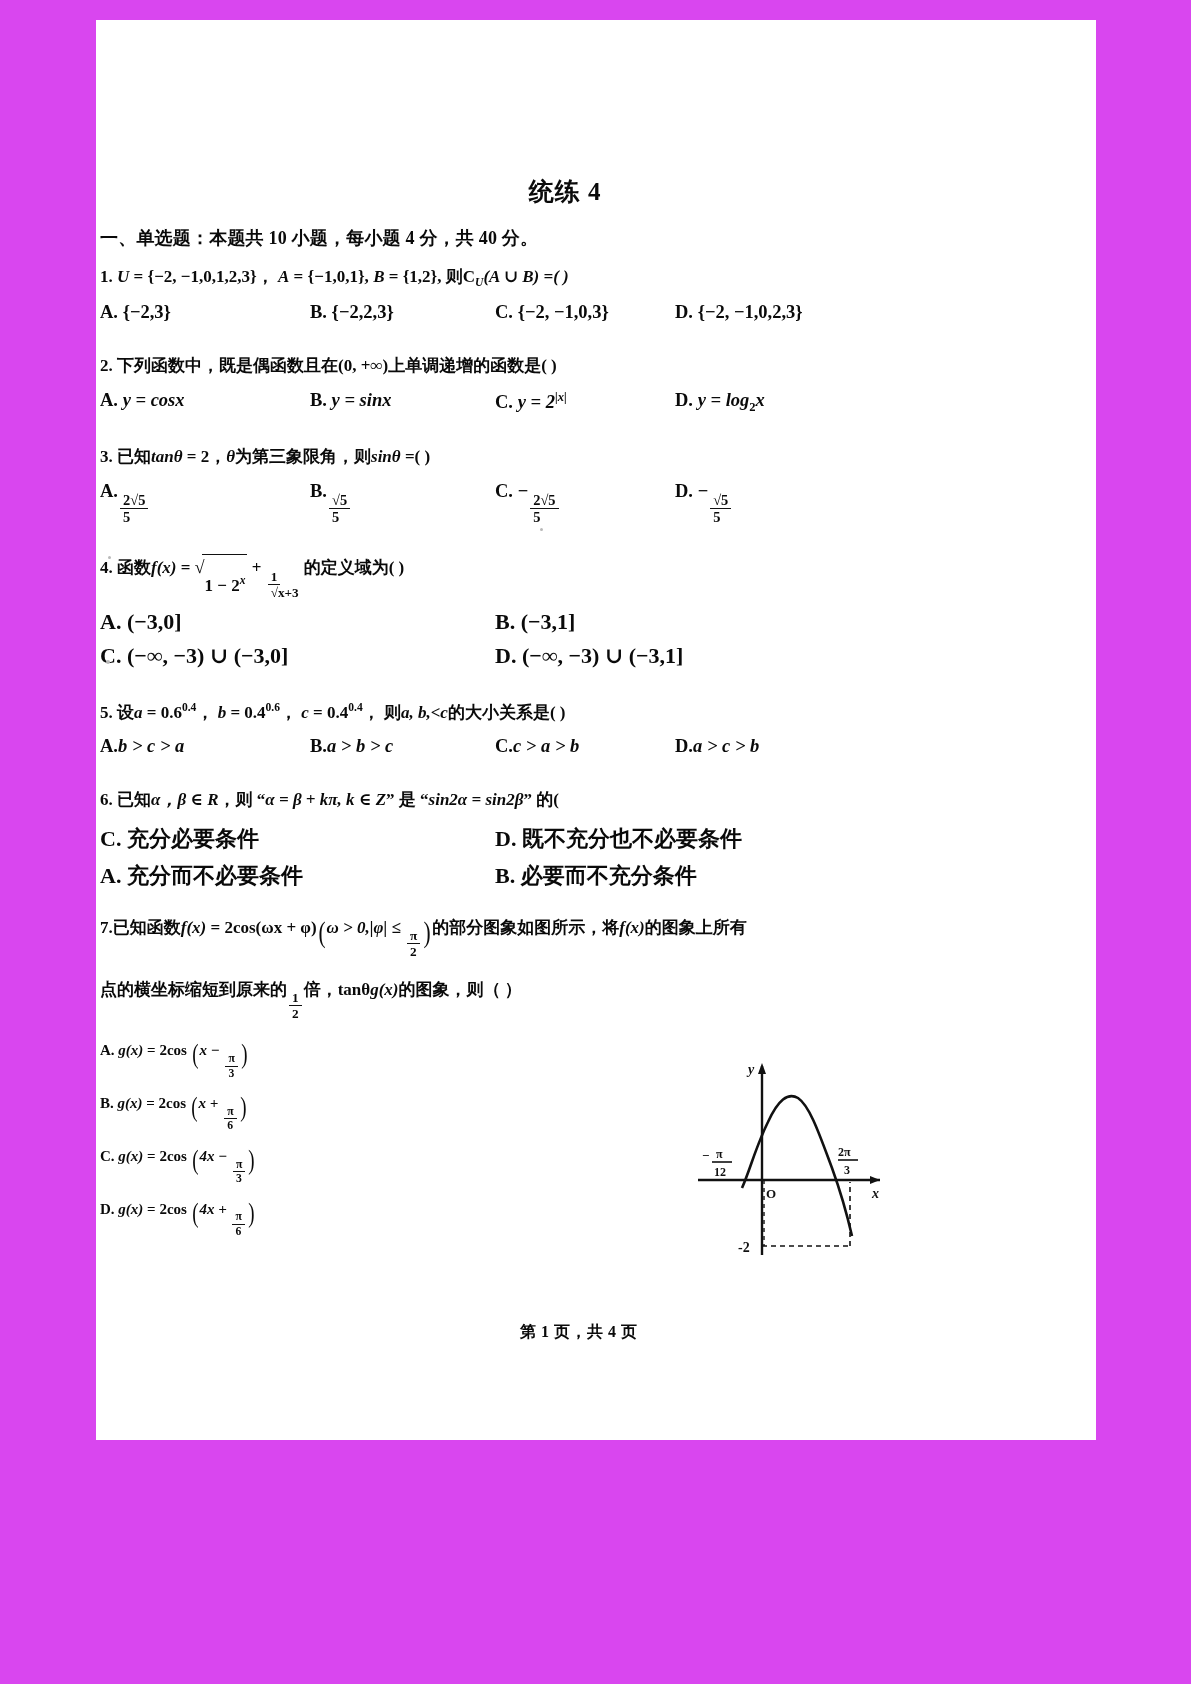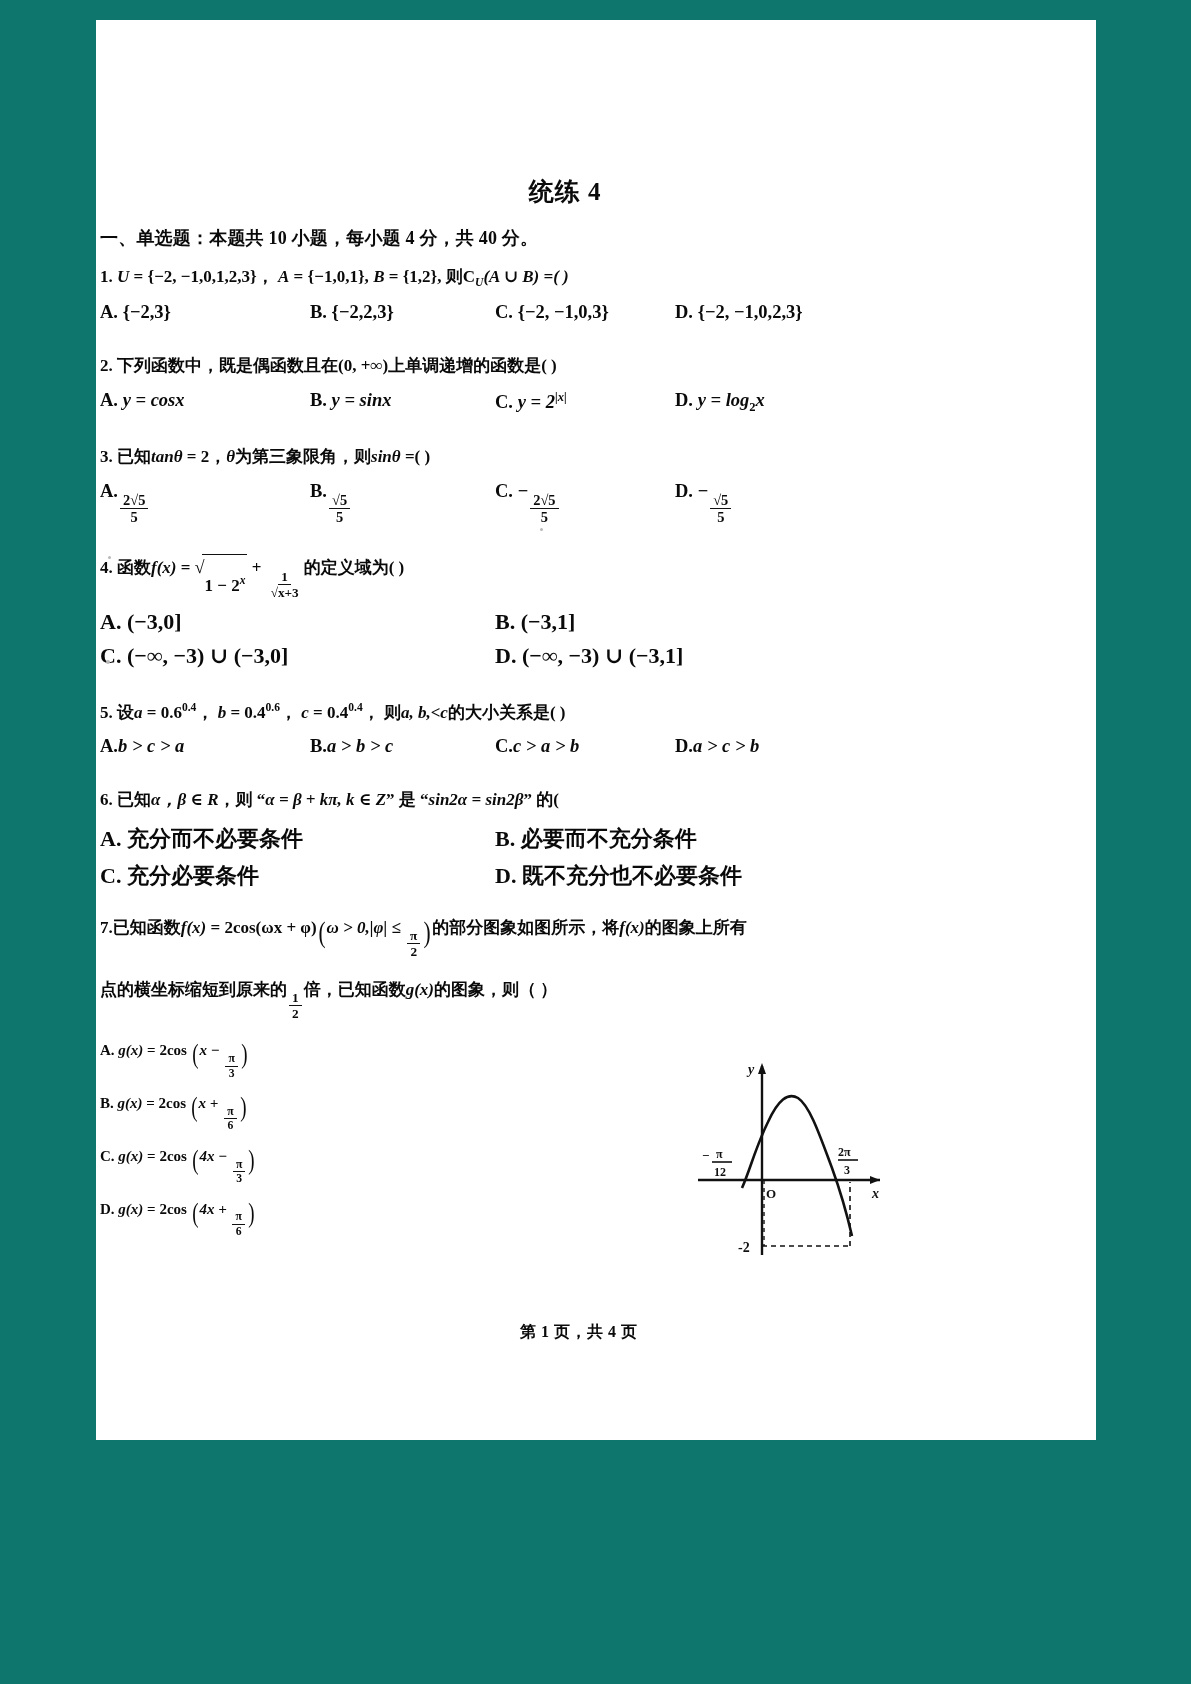--- a/index.html
+++ b/index.html
@@ -8,21 +8,21 @@
     background:#ffffff;
     font-family:"Liberation Serif","DejaVu Serif",serif;
     color:#0a0a0a;
     position:relative;
     overflow:hidden;
   }
   .page{
     position:absolute;
     left:0;top:0;
     width:1191px;height:1684px;
-    background:#0f766e;
+    background:#d946ef;
   }
   .sheet{
     position:absolute;
     left:96px;top:20px;
     width:1000px;height:1420px;
     background:#ffffff;
     box-shadow:0 0 0 0 rgba(0,0,0,0);
   }
   .content{
     position:absolute;
@@ -63,21 +63,21 @@
   .w1{width:210px;}
   .w2{width:185px;}
   .w3{width:180px;}
   .half{width:395px;}
   .opts-col{margin-top:10px;}
   .opts-col .line{display:flex;margin-bottom:7px;font-size:22px;font-weight:bold;}
   .mi{font-style:italic;}
   .frac{
     display:inline-flex;
     flex-direction:column;
-    align-items:center;
+    align-items:flex-start;
     vertical-align:-0.55em;
     line-height:1;
     margin:0 2px;
     font-size:0.78em;
   }
   .frac .num{padding:0 3px 1px 3px;border-bottom:1.6px solid #111;}
   .frac .den{padding:1px 3px 0 3px;}
   .sqrt{display:inline-flex;align-items:flex-start;}
   .sqrt .rad{font-size:1.05em;margin-right:-2px;}
   .sqrt .bar{border-top:1.6px solid #111;padding:17px 2px 0 2px;}
@@ -229,43 +229,43 @@
       </div>
     </div>
 
     <div class="qblock tight">
       <div class="q">
         <span>6.</span>
         <span>已知</span><span class="mi">α，β ∈ R</span><span>，则 “</span><span class="mi">α = β + kπ, k ∈ Z</span><span>” 是 “</span><span class="mi">sin2α = sin2β</span><span>” 的(</span>
       </div>
       <div class="opts-col">
         <div class="line">
+          <span class="half"><span>C.</span> <span>充分必要条件</span></span>
+          <span><span>D.</span> <span>既不充分也不必要条件</span></span>
+        </div>
+        <div class="line">
           <span class="half"><span>A.</span> <span>充分而不必要条件</span></span>
           <span><span>B.</span> <span>必要而不充分条件</span></span>
-        </div>
-        <div class="line">
-          <span class="half"><span>C.</span> <span>充分必要条件</span></span>
-          <span><span>D.</span> <span>既不充分也不必要条件</span></span>
         </div>
       </div>
     </div>
 
     <div class="qblock">
       <div class="q q7line">
         <span>7.</span><span>已知函数</span><span class="mi">f(x)</span>
         <span>= 2cos(ωx + φ)</span><span class="bigparen">(</span><span class="mi">ω &gt; 0,|φ| ≤ </span><span class="frac">
             <span class="num">π</span>
             <span class="den">2</span>
           </span><span class="bigparen">)</span><span>的部分图象如图所示，将</span><span class="mi">f(x)</span><span>的图象上所有</span>
       </div>
       <div class="q q7line" style="margin-top:18px;">
         <span>点的横坐标缩短到原来的</span><span class="frac">
             <span class="num">1</span>
             <span class="den">2</span>
-          </span><span>倍，已知函数</span><span class="mi">g(x)</span><span>的图象，则（    ）</span>
+          </span><span>倍，tanθ</span><span class="mi">g(x)</span><span>的图象，则（    ）</span>
       </div>
 
       <div style="margin-top:22px;">
         <div class="q7opt">
           <span>A.</span>
           <span class="mi">g(x)</span>
           <span>= 2cos</span>
           <span class="bigparen">(</span><span class="mi">x − </span><span class="frac">
               <span class="num">π</span>
               <span class="den">3</span>

